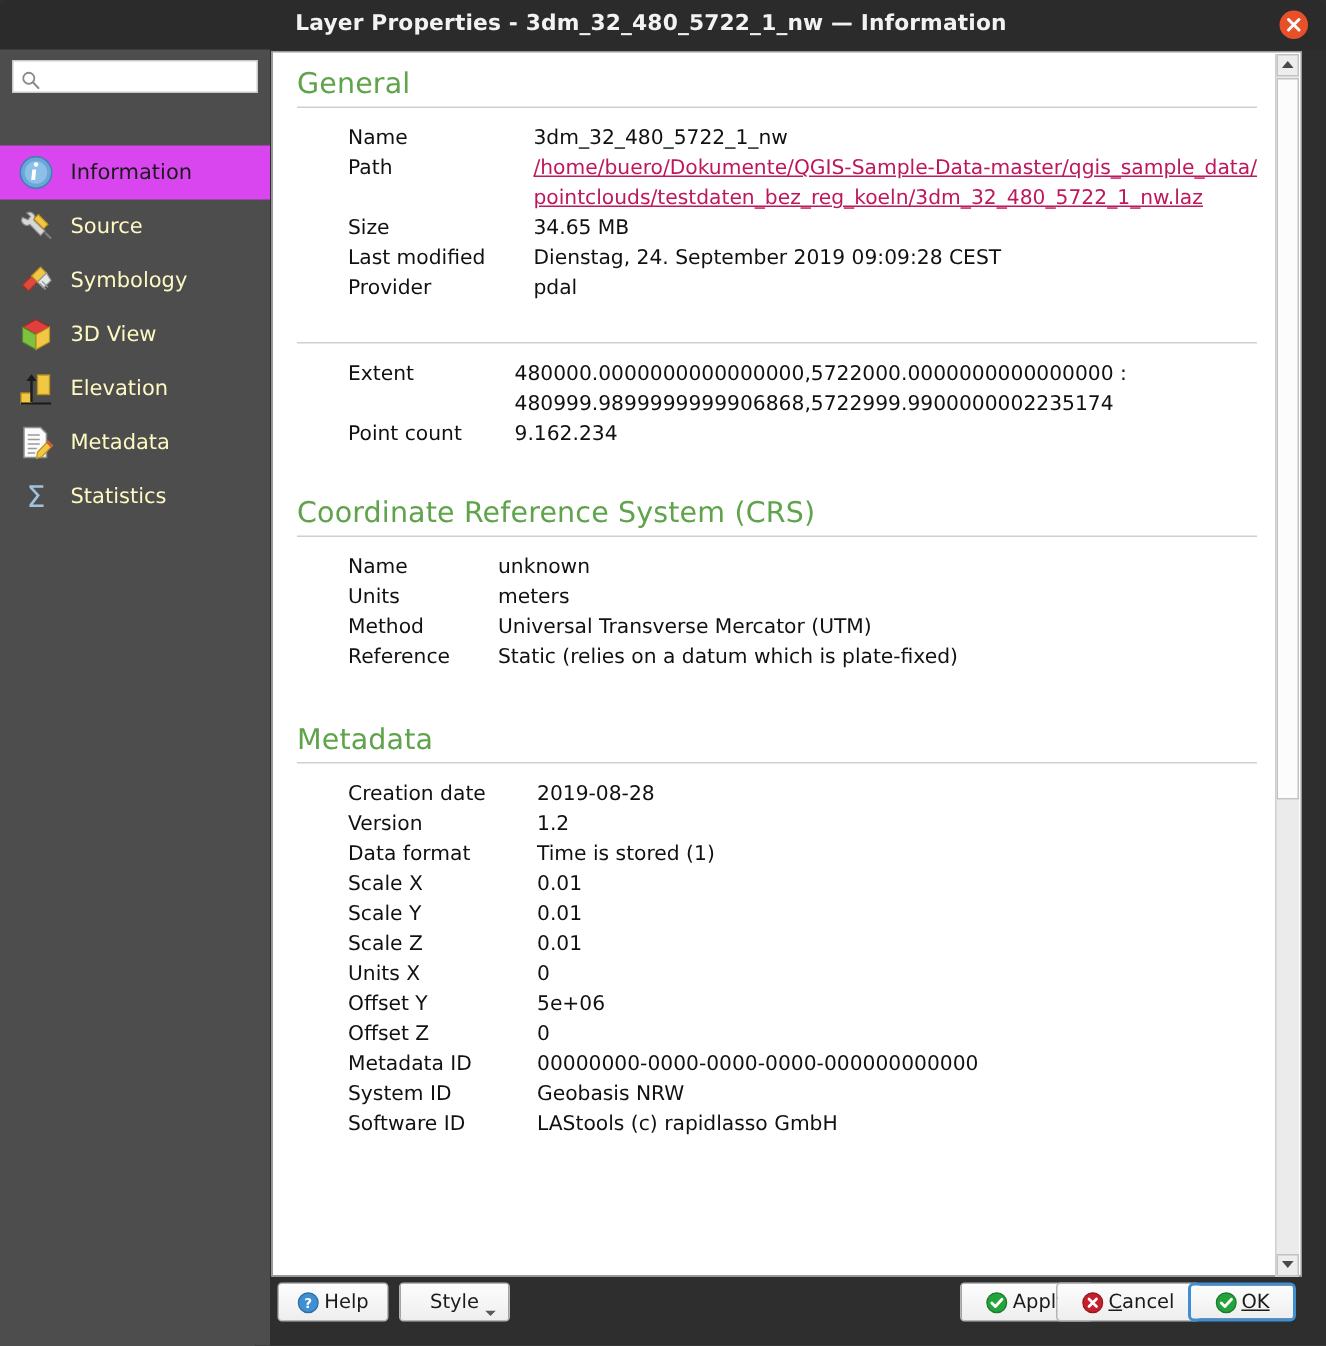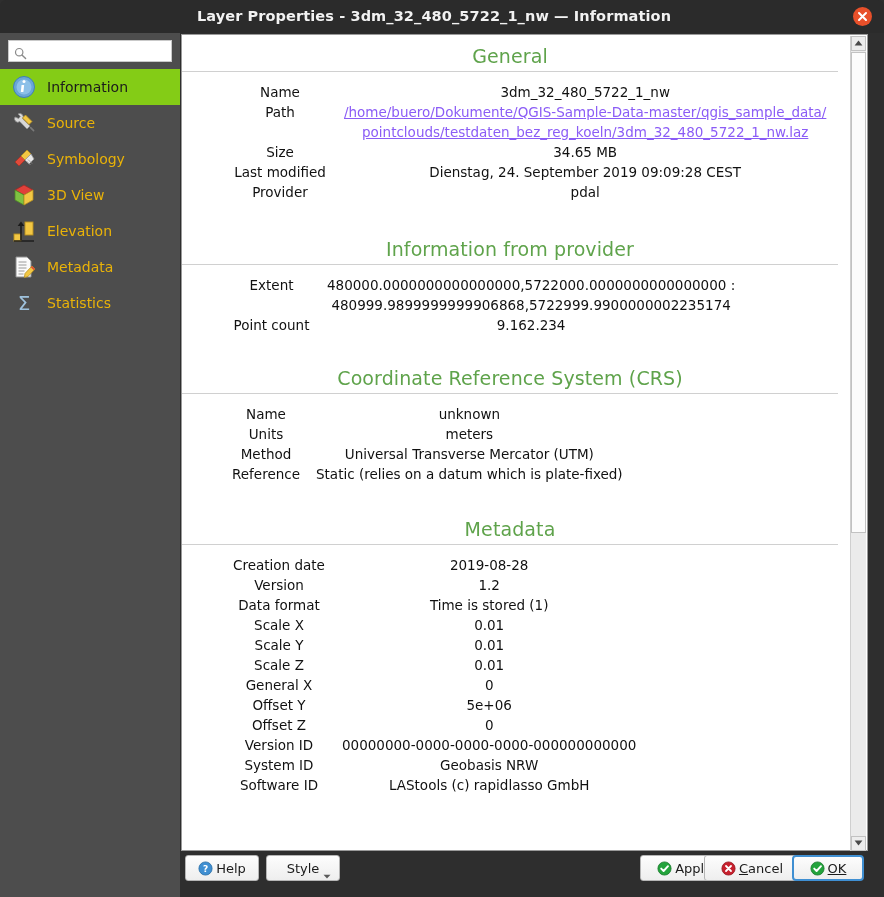--- a/index.html
+++ b/index.html
@@ -91,33 +91,34 @@
   .nav-item {
     position: relative;
     height: 36px;
     display: flex;
     align-items: center;
     padding-left: 10px;
     box-sizing: border-box;
     cursor: pointer;
   }
   .nav-item.selected {
-    background: #84cc16;
+    background: #d946ef;
+    margin-top: 28px;
   }
   .nav-icon {
     width: 28px; height: 28px;
     flex: 0 0 28px;
     display: flex;
     align-items: center;
     justify-content: center;
   }
   .nav-label {
     margin-left: 9px;
     font-size: 14px;
-    color: #eab308;
+    color: #fef9c3;
     white-space: nowrap;
   }
   .nav-item.selected .nav-label {
     color: #1b1b1b;
   }
 
   
   .content-outer {
     position: absolute;
     left: 181px; top: 34px;
@@ -128,22 +129,21 @@
   }
   .content-scroll {
     position: absolute;
     left: 0; top: 0;
     width: 670px; height: 815px;
     overflow: hidden;
     box-sizing: border-box;
   }
   .content-inner {
     position: relative;
-    padding: 0 14px 0 0;
-    text-align: center;
+    padding: 0 14px 0 16px;
   }
 
   .section-title {
     color: #5fa34b;
     font-size: 19px;
     font-weight: normal;
     margin: 0;
     padding: 10px 0 4px 0;
     letter-spacing: 0.1px;
   }
@@ -172,21 +172,21 @@
   table.kv td.v {
     white-space: pre;
   }
   
   .kv-general td.k { width: 128px; }
   .kv-provider td.k { width: 111px; }
   .kv-crs td.k { width: 100px; }
   .kv-meta td.k { width: 126px; }
 
   a.path-link {
-    color: #8b5cf6;
+    color: #be185d;
     text-decoration: underline;
     word-break: break-all;
     cursor: pointer;
   }
 
   .sec-gap-general { height: 26px; }
   .sec-gap-provider { height: 22px; }
   .sec-gap-crs { height: 24px; }
   .sec-gap-meta-end { height: 22px; }
 
@@ -400,21 +400,20 @@
           </tr>
           <tr>
             <td class="k">Provider</td>
             <td class="v">pdal</td>
           </tr>
         </tbody>
           </table>
 
         <div class="sec-gap-general"></div>
 
-        <h2 class="section-title">Information from provider</h2>
         <div class="section-rule"></div>
         <table class="kv kv-provider">
           <tbody>
               <tr>
             <td class="k">Extent</td>
             <td class="v">480000.0000000000000000,5722000.0000000000000000 :
 480999.9899999999906868,5722999.9900000002235174</td>
           </tr>
           <tr>
             <td class="k">Point count</td>
@@ -472,33 +471,33 @@
           </tr>
           <tr>
             <td class="k">Scale Y</td>
             <td class="v">0.01</td>
           </tr>
           <tr>
             <td class="k">Scale Z</td>
             <td class="v">0.01</td>
           </tr>
           <tr>
-            <td class="k">General X</td>
+            <td class="k">Units X</td>
             <td class="v">0</td>
           </tr>
           <tr>
             <td class="k">Offset Y</td>
             <td class="v">5e+06</td>
           </tr>
           <tr>
             <td class="k">Offset Z</td>
             <td class="v">0</td>
           </tr>
           <tr>
-            <td class="k">Version ID</td>
+            <td class="k">Metadata ID</td>
             <td class="v">00000000-0000-0000-0000-000000000000</td>
           </tr>
           <tr>
             <td class="k">System ID</td>
             <td class="v">Geobasis NRW</td>
           </tr>
           <tr>
             <td class="k">Software ID</td>
             <td class="v">LAStools (c) rapidlasso GmbH</td>
           </tr>

